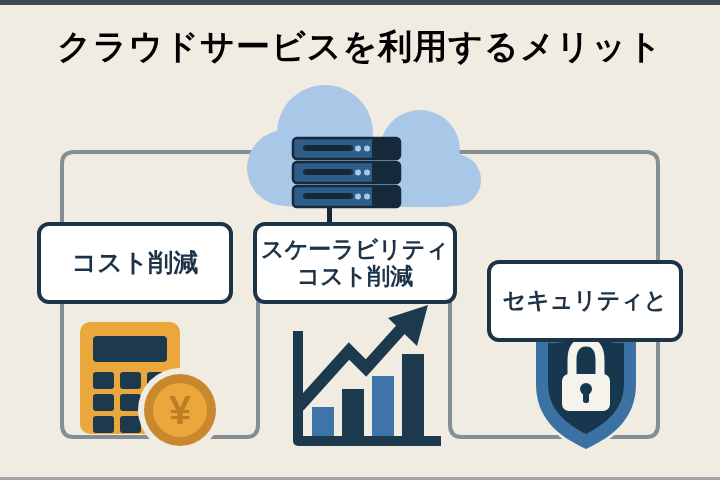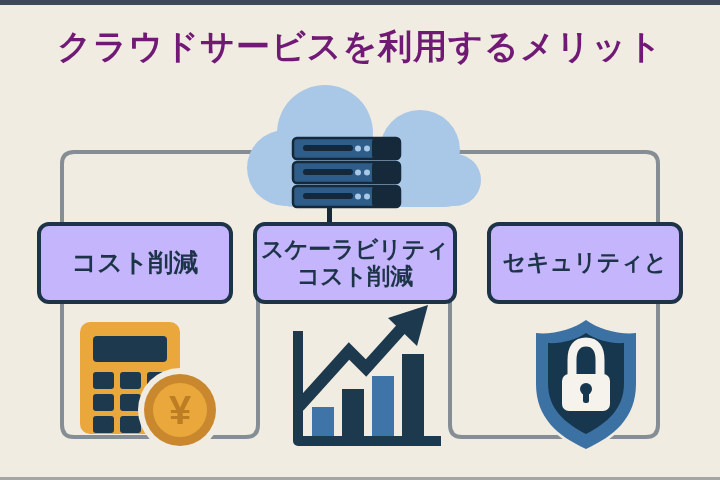--- a/index.html
+++ b/index.html
@@ -12,35 +12,35 @@
   .frame{
     position:absolute;inset:0;width:720px;height:480px;
     border-top:5px solid #3d4956;
     border-bottom:3px solid #a3a6a4;
     box-sizing:border-box;
   }
   .title{
     position:absolute;top:24px;left:0;width:720px;
     text-align:center;
     font-size:34px;font-weight:900;letter-spacing:1px;
-    color:#701a75;
+    color:#000000;
   }
   .diagram-svg{position:absolute;top:0;left:0;width:720px;height:480px;}
   .benefit-box{
     position:absolute;top:222px;height:82px;
-    background:#c4b5fd;
+    background:#ffffff;
     border:4px solid #1d3348;border-radius:12px;
     box-sizing:border-box;
     display:flex;flex-direction:column;align-items:center;justify-content:center;
     color:#1d3348;font-weight:800;text-align:center;line-height:1.18;
   }
   .benefit-box .l{display:block;white-space:nowrap;}
   #box-cost{left:37px;width:196px;font-size:25px;}
   #box-scalability{left:253px;width:204px;font-size:23px;}
-  #box-security{left:487px;width:196px;font-size:23px;}
+  #box-security{left:487px;width:196px;font-size:23px;margin-top:38px;}
 </style>
 </head>
 <body>
 
 <div class="frame"></div>
 
 <div class="title">クラウドサービスを利用するメリット</div>
 
 <svg class="diagram-svg" viewBox="0 0 720 480">
 

